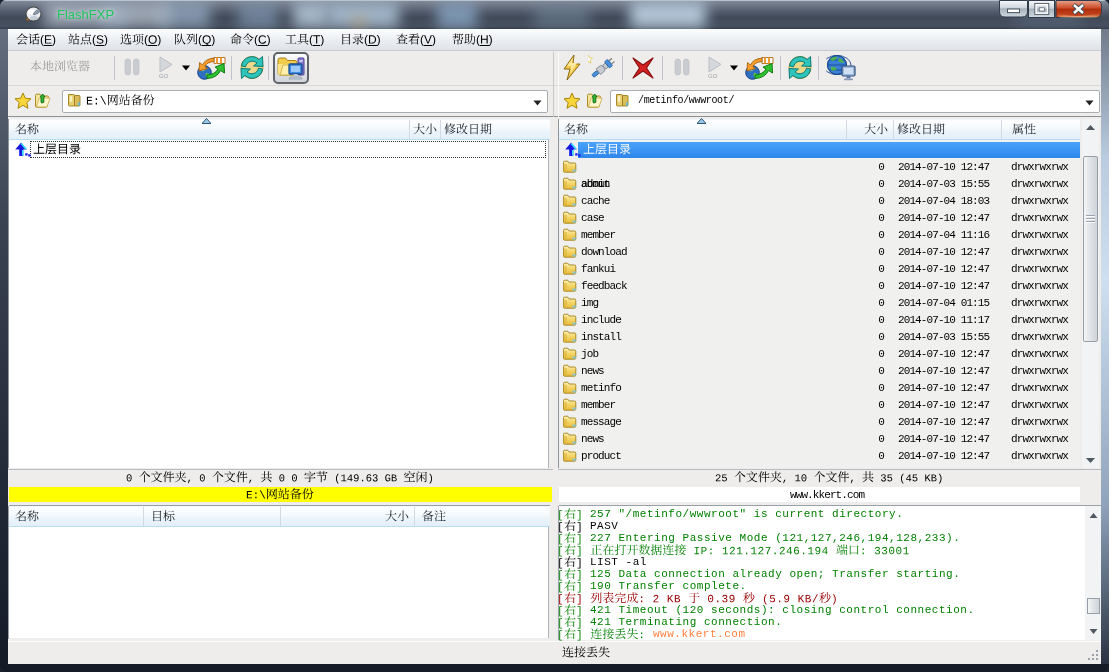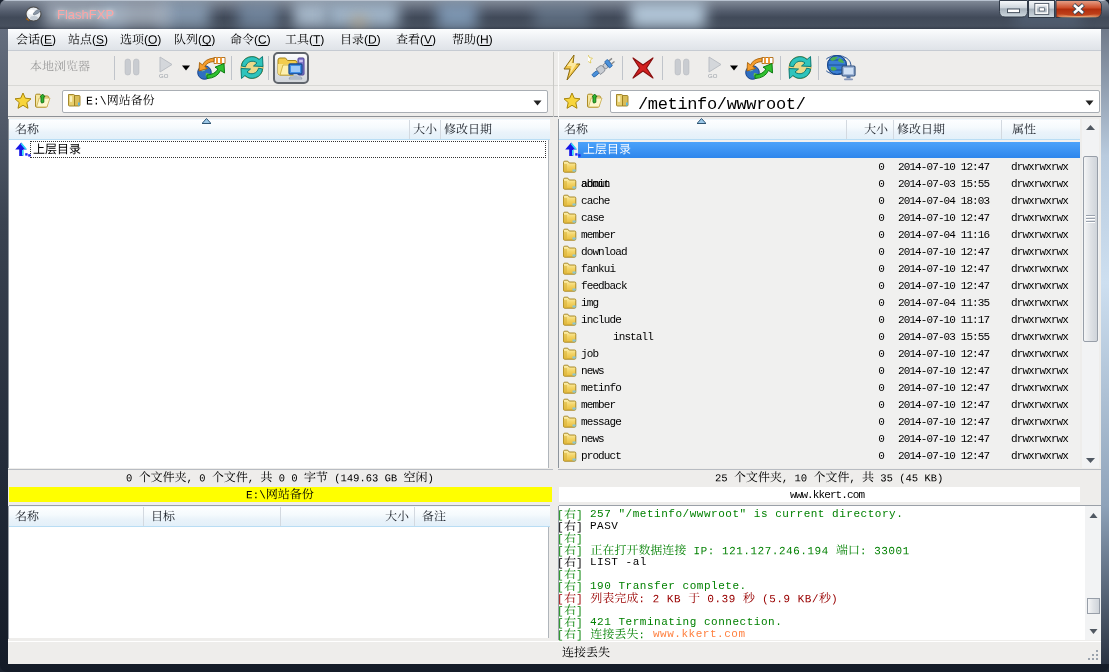--- a/index.html
+++ b/index.html
@@ -2,32 +2,32 @@
 <html><head><meta charset="utf-8"><style>
 *{margin:0;padding:0;box-sizing:border-box}
 html,body{width:1109px;height:672px;overflow:hidden}
 body{position:relative;font-family:"Liberation Sans",sans-serif;background:#1b2330}
 #win{position:absolute;left:0;top:0;width:1109px;height:672px}
 #titlebar{position:absolute;left:0;top:0;width:1109px;height:29px;
  background:linear-gradient(#848d9a,#535c6c 40%,#414a59 60%,#47505e 90%,#363e4c);
  border-radius:6px 6px 0 0;overflow:hidden;z-index:20}
 .blob{position:absolute;filter:blur(7px);opacity:.75;border-radius:4px}
 #tb-sheen{position:absolute;left:0;top:0;width:100%;height:1px;background:#b8c2cf}
-#apptitle{position:absolute;left:57px;top:7px;z-index:30;font-size:13px;color:#fca5a5;
+#apptitle{position:absolute;left:57px;top:7px;z-index:30;font-size:13px;color:#22c55e;
  text-shadow:0 0 5px rgba(235,242,250,.95)}
 #borders{position:absolute;left:0;top:29px;width:1109px;height:643px;z-index:1;
  background:linear-gradient(#656e7e,#3a4351 30%,#222a38 70%,#141b27);border-radius:0 0 7px 7px}
 #rborder{position:absolute;left:1101px;top:29px;width:8px;height:635px;z-index:1;
  background:linear-gradient(#707a8a,#b9cbde 20%,#cddff0 40%,#8fa3ba 75%,#2a3342)}
 #content{position:absolute;left:8px;top:29px;width:1093px;height:635px;background:#eeedeb;z-index:2}
 #menubar{position:absolute;left:8px;top:29px;width:1093px;height:22px;
  background:linear-gradient(#fcfdfe,#e9ecf0 60%,#dfe3e8);border-bottom:1px solid #c6cbd2;z-index:3}
 .toolsep{position:absolute;top:56px;width:1px;height:24px;background:#c0c4ca;z-index:4}
 .combo{position:absolute;top:90px;height:23px;background:#fff;border:1px solid #a9aeb4;border-radius:2px;z-index:4}
-.pathtext{position:absolute;z-index:5;font-family:"Liberation Mono",monospace;font-size:17px;color:#000;letter-spacing:-0.35px}
+.pathtext{position:absolute;z-index:5;font-family:"Liberation Mono",monospace;font-size:10px;color:#000;letter-spacing:-0.35px}
 .lvhead{position:absolute;height:21px;background:linear-gradient(#fdfeff,#f5fafd 40%,#eaf3fa 65%,#e3f0f9);border-bottom:1px solid #b9ddf4;border-top:1px solid #eef7fd;z-index:3}
 .hsep{position:absolute;top:120px;width:1px;height:19px;background:#d3d9e0;z-index:4}
 .hsep2{position:absolute;top:507px;width:1px;height:19px;background:#d3d9e0;z-index:4}
 #llist{position:absolute;left:9px;top:140px;width:540px;height:328px;background:#fff;z-index:2;border-right:1px solid #b0b5bb}
 #rlist{position:absolute;left:559px;top:140px;width:521px;height:328px;background:#f0f0ef;z-index:2}
 #selrow{position:absolute;left:578px;top:142px;width:502px;height:16px;background:linear-gradient(#4ba2fa,#2e86ec);z-index:3}
 .fname,.fsize,.fdate,.fattr,.logt,.kkert{position:absolute;z-index:4;font-family:"Liberation Mono",monospace;color:#000}
 .fname,.fsize,.fdate,.fattr{font-size:11px;letter-spacing:-0.9px}
 .fsize{left:848px;width:36px;text-align:right}
 .fdate{left:898px}
@@ -527,37 +527,37 @@
 <div class="fsize" style="top:280px">0</div>
 <div class="fdate" style="top:280px">2014-07-10 12:47</div>
 <div class="fattr" style="top:280px">drwxrwxrwx</div>
 <svg style="position:absolute;left:562px;top:295px" width="15" height="15" viewBox="0 0 15 15">
       <path d="M1.5 3.5 Q1.5 2.2 2.8 2.2 L5.8 2.2 L7.2 4 L12.6 4 Q13.8 4 13.8 5.2 L13.8 12 Q13.8 13.2 12.6 13.2 L2.8 13.2 Q1.5 13.2 1.5 12 Z" fill="url(#fgrad)" stroke="#a08018" stroke-width=".9"></path>
       <path d="M1.5 5 L5 5 L5 13 L2.8 13.2 Q1.5 13.2 1.5 12 Z" fill="#d8b23a" opacity=".55"></path>
       <path d="M10.5 10.5 L13.8 10.5 L13.8 12.6 L10.5 12.6 Z" fill="#7ec8e8" opacity=".9"></path>
     </svg>
 <div class="fname" style="left:581px;top:297px">img</div>
 <div class="fsize" style="top:297px">0</div>
-<div class="fdate" style="top:297px">2014-07-04 11:35</div>
+<div class="fdate" style="top:297px">2014-07-04 01:15</div>
 <div class="fattr" style="top:297px">drwxrwxrwx</div>
 <svg style="position:absolute;left:562px;top:312px" width="15" height="15" viewBox="0 0 15 15">
       <path d="M1.5 3.5 Q1.5 2.2 2.8 2.2 L5.8 2.2 L7.2 4 L12.6 4 Q13.8 4 13.8 5.2 L13.8 12 Q13.8 13.2 12.6 13.2 L2.8 13.2 Q1.5 13.2 1.5 12 Z" fill="url(#fgrad)" stroke="#a08018" stroke-width=".9"></path>
       <path d="M1.5 5 L5 5 L5 13 L2.8 13.2 Q1.5 13.2 1.5 12 Z" fill="#d8b23a" opacity=".55"></path>
       <path d="M10.5 10.5 L13.8 10.5 L13.8 12.6 L10.5 12.6 Z" fill="#7ec8e8" opacity=".9"></path>
     </svg>
 <div class="fname" style="left:581px;top:314px">include</div>
 <div class="fsize" style="top:314px">0</div>
 <div class="fdate" style="top:314px">2014-07-10 11:17</div>
 <div class="fattr" style="top:314px">drwxrwxrwx</div>
 <svg style="position:absolute;left:562px;top:329px" width="15" height="15" viewBox="0 0 15 15">
       <path d="M1.5 3.5 Q1.5 2.2 2.8 2.2 L5.8 2.2 L7.2 4 L12.6 4 Q13.8 4 13.8 5.2 L13.8 12 Q13.8 13.2 12.6 13.2 L2.8 13.2 Q1.5 13.2 1.5 12 Z" fill="url(#fgrad)" stroke="#a08018" stroke-width=".9"></path>
       <path d="M1.5 5 L5 5 L5 13 L2.8 13.2 Q1.5 13.2 1.5 12 Z" fill="#d8b23a" opacity=".55"></path>
       <path d="M10.5 10.5 L13.8 10.5 L13.8 12.6 L10.5 12.6 Z" fill="#7ec8e8" opacity=".9"></path>
     </svg>
-<div class="fname" style="left:613px;top:331px">install</div>
+<div class="fname" style="left:581px;top:331px">install</div>
 <div class="fsize" style="top:331px">0</div>
 <div class="fdate" style="top:331px">2014-07-03 15:55</div>
 <div class="fattr" style="top:331px">drwxrwxrwx</div>
 <svg style="position:absolute;left:562px;top:346px" width="15" height="15" viewBox="0 0 15 15">
       <path d="M1.5 3.5 Q1.5 2.2 2.8 2.2 L5.8 2.2 L7.2 4 L12.6 4 Q13.8 4 13.8 5.2 L13.8 12 Q13.8 13.2 12.6 13.2 L2.8 13.2 Q1.5 13.2 1.5 12 Z" fill="url(#fgrad)" stroke="#a08018" stroke-width=".9"></path>
       <path d="M1.5 5 L5 5 L5 13 L2.8 13.2 Q1.5 13.2 1.5 12 Z" fill="#d8b23a" opacity=".55"></path>
       <path d="M10.5 10.5 L13.8 10.5 L13.8 12.6 L10.5 12.6 Z" fill="#7ec8e8" opacity=".9"></path>
     </svg>
 <div class="fname" style="left:581px;top:348px">job</div>
 <div class="fsize" style="top:348px">0</div>
@@ -751,20 +751,21 @@
       </g>
     </svg>
 <div class="logt" style="left:590px;top:520px;color:#000">PASV</div>
 <svg class="" style="position:absolute;left:557px;top:531.9px" width="34" height="15" viewBox="0 0 34 15">
       <g fill="#008000">
         <use href="#c5B" transform="translate(0.0 10.2) scale(0.005371)"></use>
         <use href="#a53F3" transform="translate(7.12 10.2) scale(0.012)"></use>
         <use href="#c5D" transform="translate(19.12 10.2) scale(0.005371)"></use>
       </g>
     </svg>
+<div class="logt" style="left:590px;top:532px;color:#008000">227 Entering Passive Mode (121,127,246,194,128,233).</div>
 <svg class="" style="position:absolute;left:557px;top:543.85px" width="353" height="15" viewBox="0 0 353 15">
       <g fill="#008000">
         <use href="#c5B" transform="translate(0.0 10.2) scale(0.005371)"></use>
         <use href="#a53F3" transform="translate(7.12 10.2) scale(0.012)"></use>
         <use href="#c5D" transform="translate(19.12 10.2) scale(0.005371)"></use>
         <use href="#a6B63" transform="translate(33.36 10.2) scale(0.012)"></use>
         <use href="#a5728" transform="translate(45.36 10.2) scale(0.012)"></use>
         <use href="#a6253" transform="translate(57.36 10.2) scale(0.012)"></use>
         <use href="#a5F00" transform="translate(69.36 10.2) scale(0.012)"></use>
         <use href="#a6570" transform="translate(81.36 10.2) scale(0.012)"></use>
@@ -807,20 +808,21 @@
       </g>
     </svg>
 <div class="logt" style="left:590px;top:556px;color:#000">LIST -al</div>
 <svg class="" style="position:absolute;left:557px;top:567.75px" width="34" height="15" viewBox="0 0 34 15">
       <g fill="#008000">
         <use href="#c5B" transform="translate(0.0 10.2) scale(0.005371)"></use>
         <use href="#a53F3" transform="translate(7.12 10.2) scale(0.012)"></use>
         <use href="#c5D" transform="translate(19.12 10.2) scale(0.005371)"></use>
       </g>
     </svg>
+<div class="logt" style="left:590px;top:568px;color:#008000">125 Data connection already open; Transfer starting.</div>
 <svg class="" style="position:absolute;left:557px;top:579.7px" width="34" height="15" viewBox="0 0 34 15">
       <g fill="#008000">
         <use href="#c5B" transform="translate(0.0 10.2) scale(0.005371)"></use>
         <use href="#a53F3" transform="translate(7.12 10.2) scale(0.012)"></use>
         <use href="#c5D" transform="translate(19.12 10.2) scale(0.005371)"></use>
       </g>
     </svg>
 <div class="logt" style="left:590px;top:580px;color:#008000">190 Transfer complete.</div>
 <svg class="" style="position:absolute;left:557px;top:591.65px" width="282" height="15" viewBox="0 0 282 15">
       <g fill="#990000">
@@ -852,20 +854,21 @@
         <use href="#c29" transform="translate(274.03 10.2) scale(0.005371)"></use>
       </g>
     </svg>
 <svg class="" style="position:absolute;left:557px;top:603.6px" width="34" height="15" viewBox="0 0 34 15">
       <g fill="#008000">
         <use href="#c5B" transform="translate(0.0 10.2) scale(0.005371)"></use>
         <use href="#a53F3" transform="translate(7.12 10.2) scale(0.012)"></use>
         <use href="#c5D" transform="translate(19.12 10.2) scale(0.005371)"></use>
       </g>
     </svg>
+<div class="logt" style="left:590px;top:604px;color:#008000">421 Timeout (120 seconds): closing control connection.</div>
 <svg class="" style="position:absolute;left:557px;top:615.55px" width="34" height="15" viewBox="0 0 34 15">
       <g fill="#008000">
         <use href="#c5B" transform="translate(0.0 10.2) scale(0.005371)"></use>
         <use href="#a53F3" transform="translate(7.12 10.2) scale(0.012)"></use>
         <use href="#c5D" transform="translate(19.12 10.2) scale(0.005371)"></use>
       </g>
     </svg>
 <div class="logt" style="left:590px;top:616px;color:#008000">421 Terminating connection.</div>
 <svg class="" style="position:absolute;left:557px;top:627.5px" width="96" height="15" viewBox="0 0 96 15">
       <g fill="#008000">

